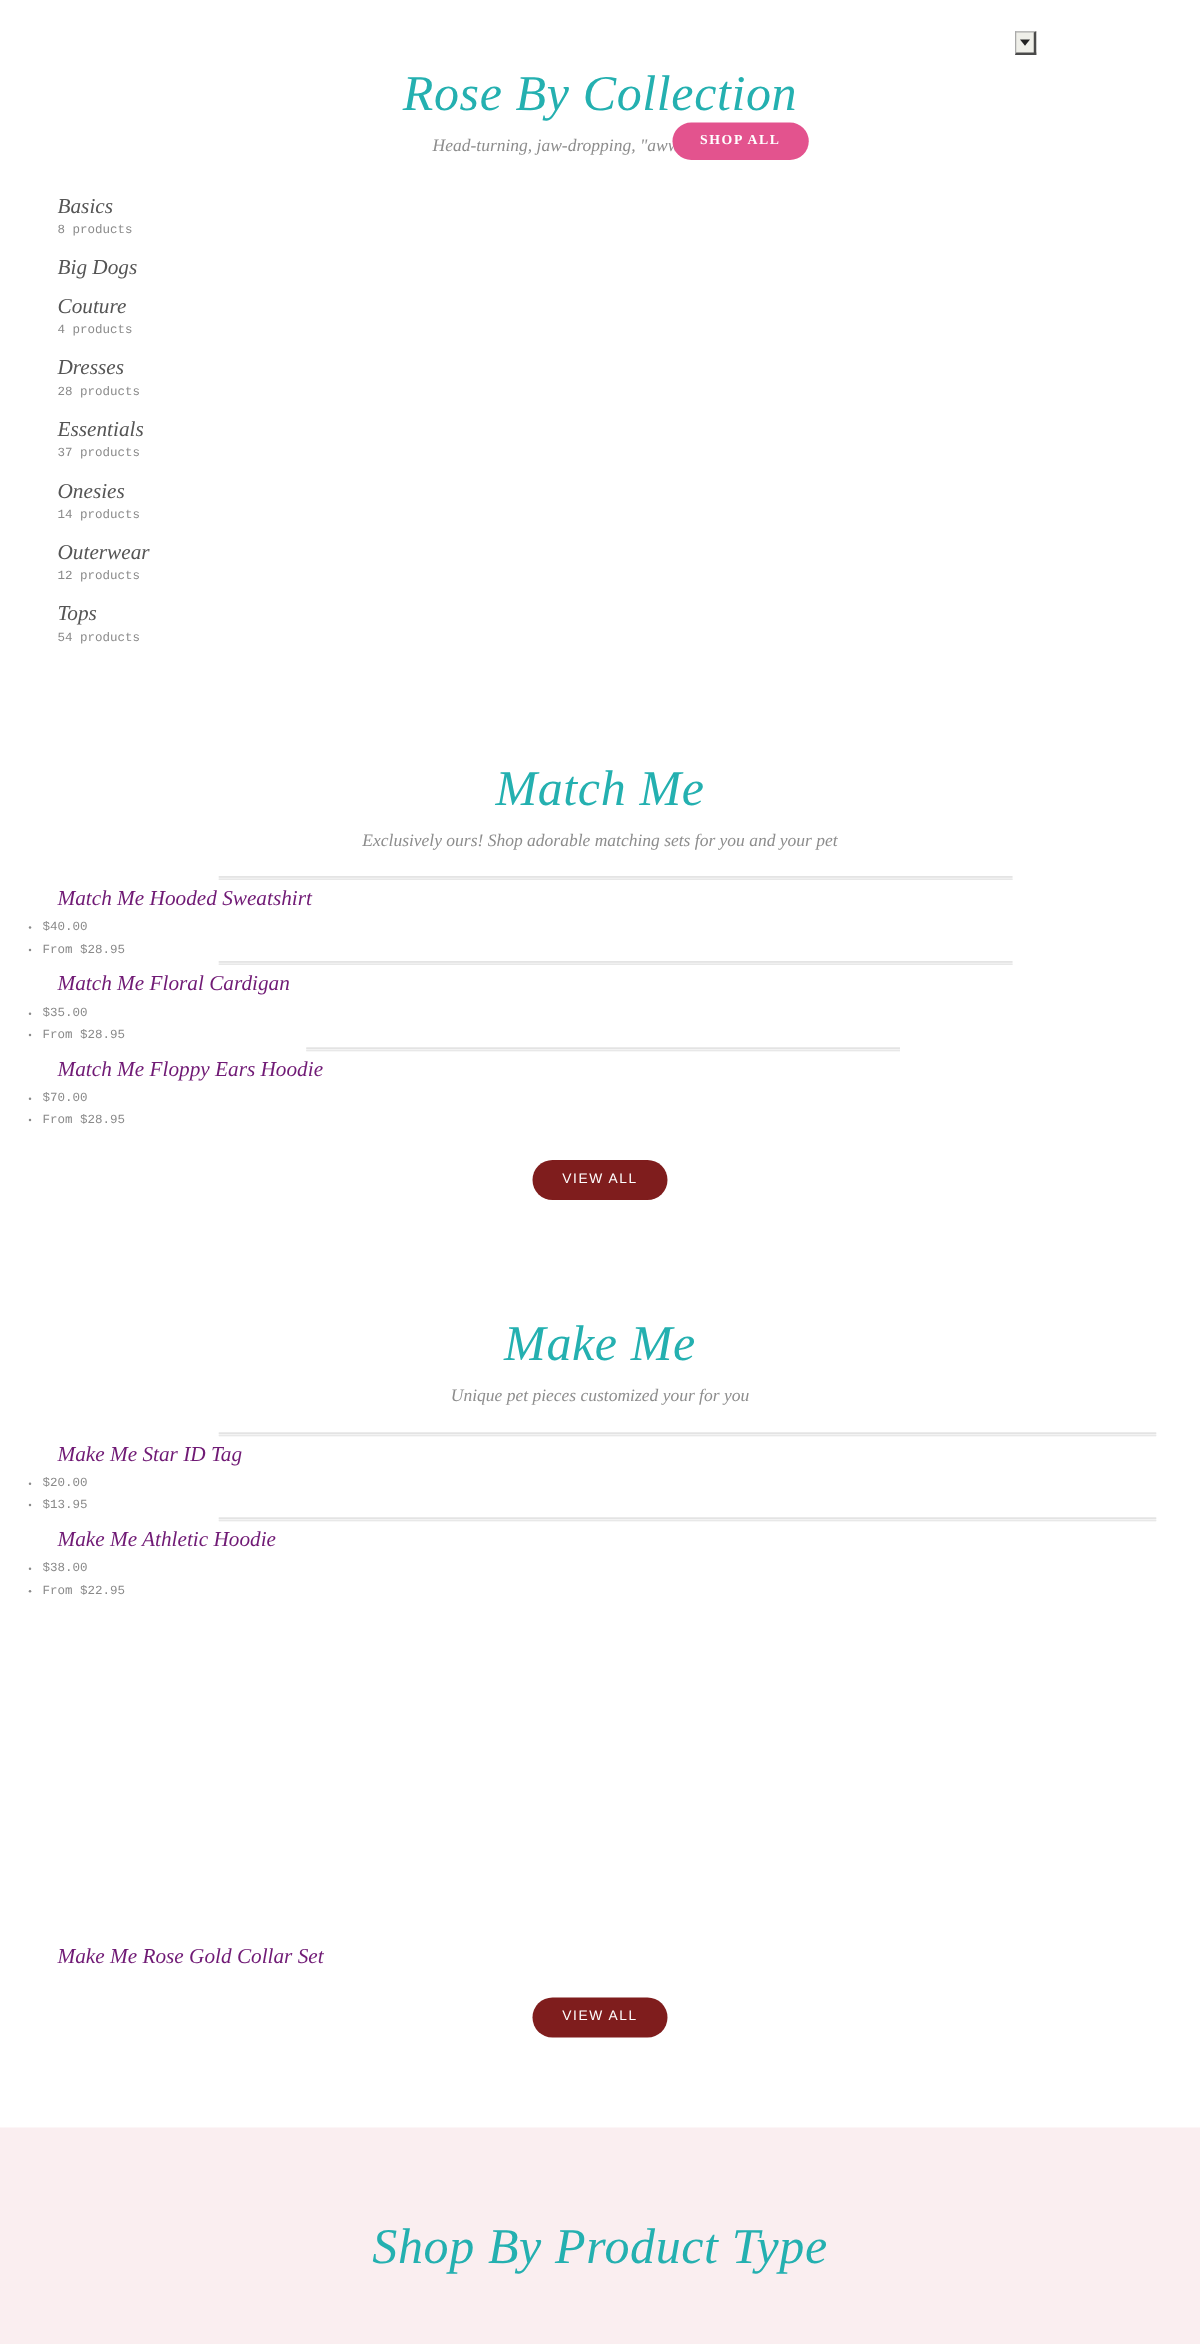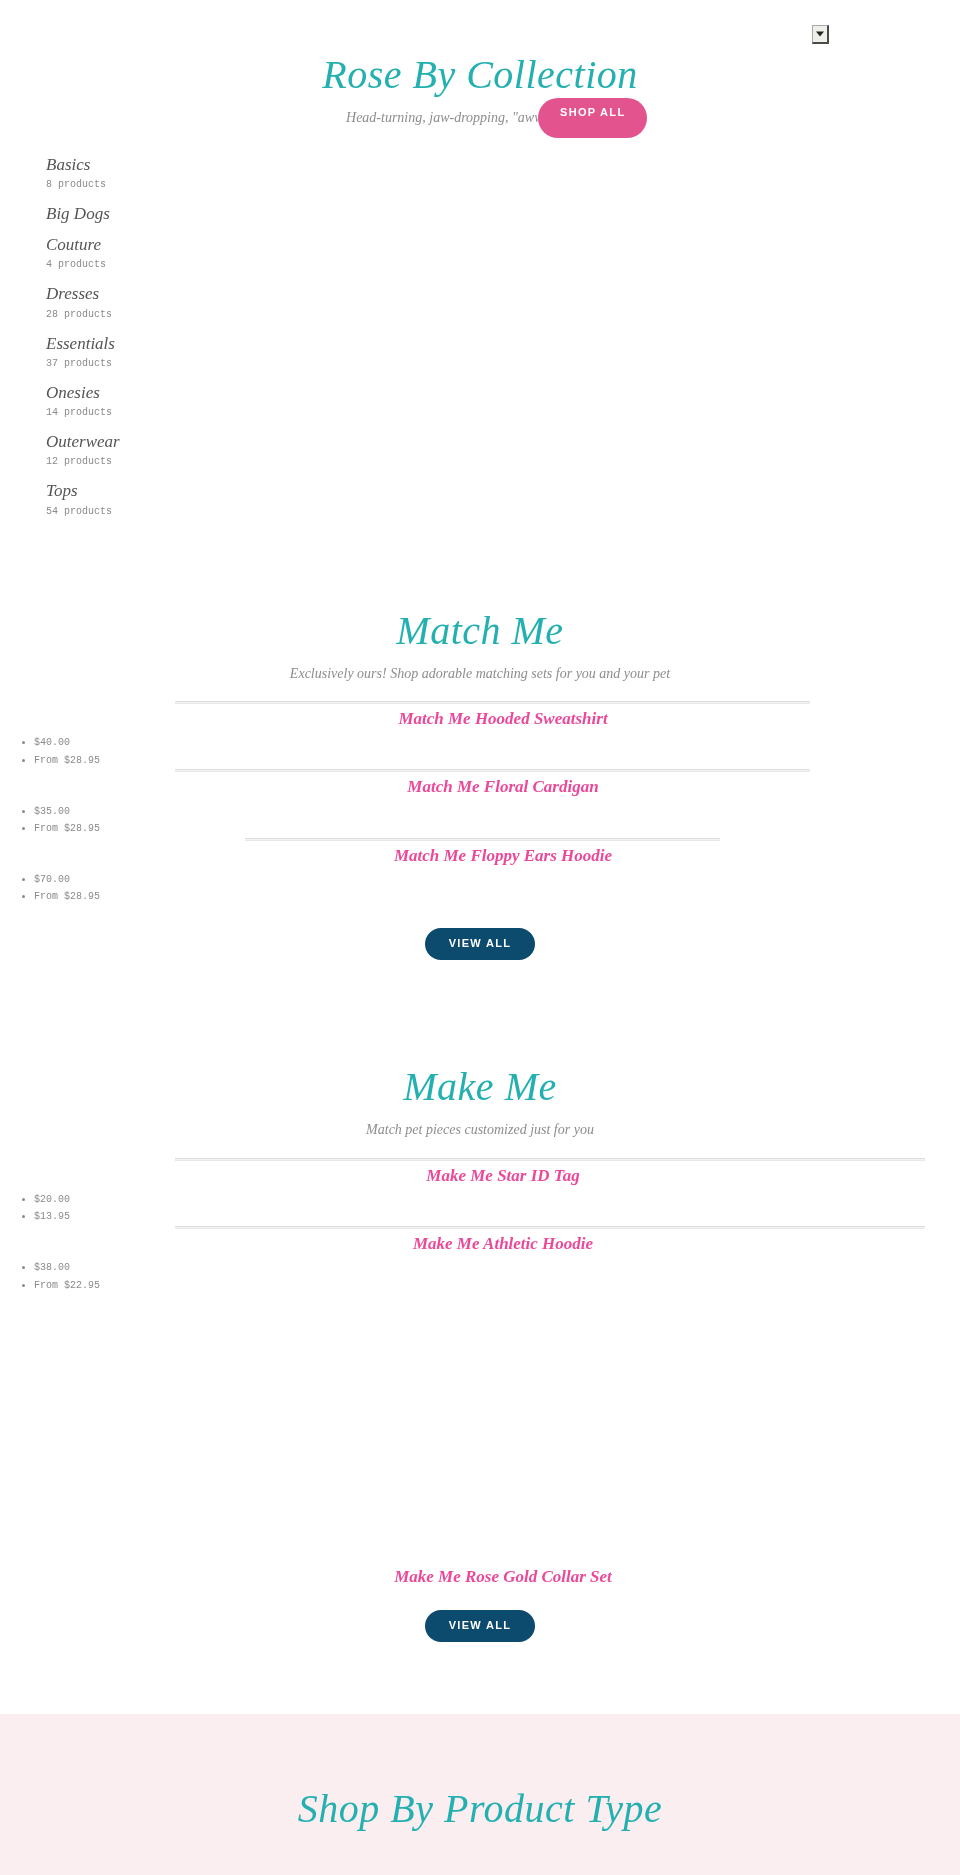--- a/index.html
+++ b/index.html
@@ -78,40 +78,40 @@
     position: relative;
   }
   .shop-all-btn {
     position: absolute;
     left: 538px;
     top: 98px;
     background: #e3538e;
     color: #ffffff;
     border: none;
     border-radius: 40px;
-    padding: 9px 22px 20px 22px;
-    font-family: Liberation Sans, sans-serif;
+    padding: 9px 22px 10px 22px;
+    font-family: Liberation Serif, serif;
     font-size: 11px;
     font-weight: bold;
     letter-spacing: 1.3px;
     line-height: 1;
     cursor: pointer;
     z-index: 5;
   }
   .view-all-btn {
     display: block;
-    margin: 12px auto;
-    background: #0c4a6e;
+    margin: 0 auto;
+    background: #7f1d1d;
     color: #ffffff;
     border: none;
     border-radius: 40px;
     padding: 10px 24px 11px 24px;
     font-family: "Liberation Sans", sans-serif;
     font-size: 11px;
-    font-weight: bold;
+    font-weight: normal;
     letter-spacing: 1.3px;
     line-height: 1;
     cursor: pointer;
   }
 
   
   .collection-list {
     list-style: none;
     margin: 26px 0 0 0;
     padding: 0 0 0 46px;
@@ -151,28 +151,27 @@
     margin-left: 175px;
     margin-right: 100px;
   }
   .product-media.w-mid { margin-right: 150px; }
   .product-media.w-short { margin-left: 245px; margin-right: 240px; }
   .product-media.w-wide { margin-left: 175px; margin-right: 35px; }
   .product-title {
     font-family: "Liberation Serif", serif;
     font-style: italic;
     font-size: 17px;
-    color: #ec4899;
+    color: #701a75;
     line-height: 1.25;
     margin: 4px 0 0 0;
     padding-left: 46px;
-    font-weight: bold;
+    font-weight: normal;
     text-decoration: none;
     display: block;
-    text-align: center;
   }
   .price-list {
     list-style: disc;
     margin: 5px 0 0 0;
     padding-left: 34px;
   }
   .price-list li {
     font-family: "Liberation Mono", monospace;
     font-size: 10px;
     color: #8a8a8a;
@@ -277,21 +276,21 @@
         <li>From $28.95</li>
       </ul>
     </li>
   </ul>
 
   <button class="view-all-btn">VIEW ALL</button>
 </section>
 
 <section id="make-me">
   <h2 class="section-title">Make Me</h2>
-  <p class="section-sub">Match pet pieces customized just for you</p>
+  <p class="section-sub">Unique pet pieces customized your for you</p>
 
   <ul class="product-list">
     <li class="product-item">
       <span class="product-media w-wide"></span>
       <a class="product-title" href="#">Make Me Star ID Tag</a>
       <ul class="price-list">
         <li>$20.00</li>
         <li>$13.95</li>
       </ul>
     </li>

